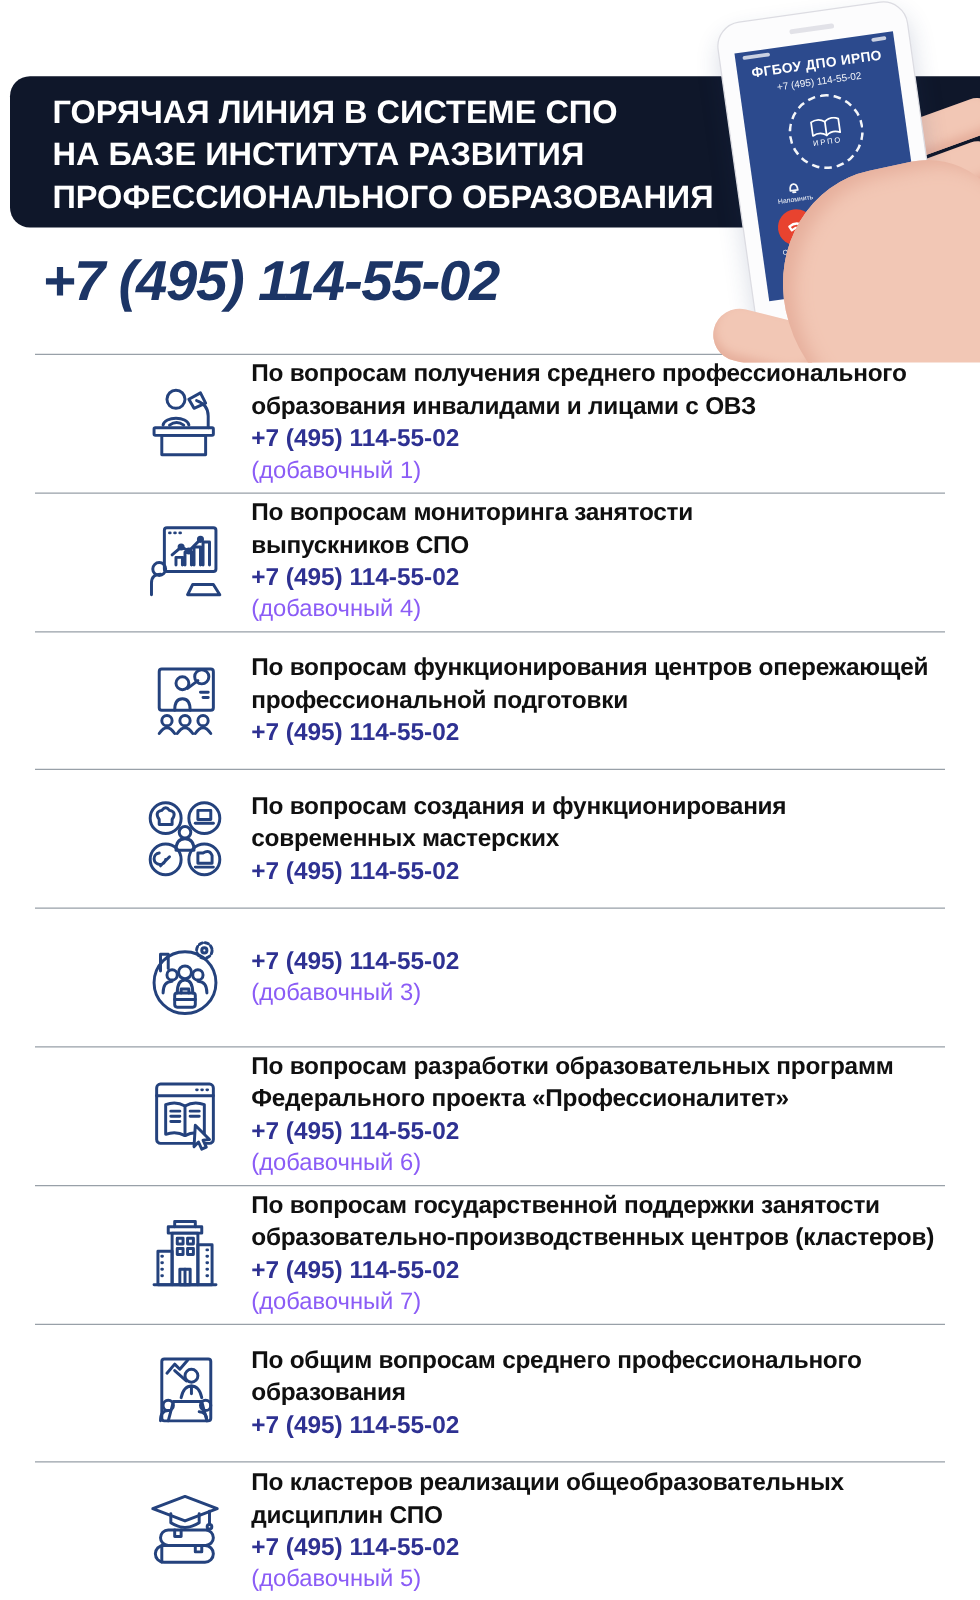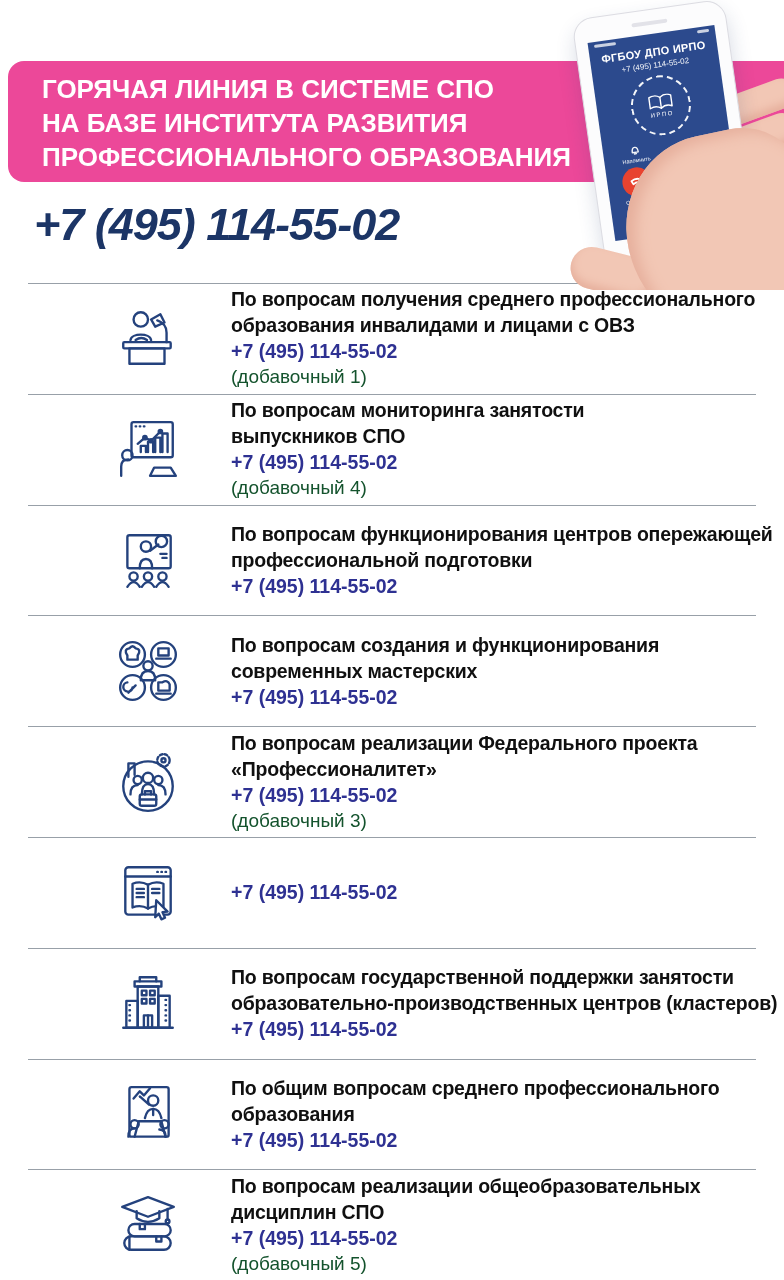--- a/index.html
+++ b/index.html
@@ -3,21 +3,21 @@
 <meta charset="utf-8">
 <style>
   html,body{margin:0;padding:0;}
   .page{
     position:relative;width:784px;height:1280px;background:#ffffff;
     font-family:"Liberation Sans", sans-serif;overflow:hidden;
   }
   
   .banner{
     position:absolute;left:8px;top:61px;width:776px;height:121px;
-    background:#ec4899;border-radius:16px 0 0 16px;z-index:1;
+    background:#0f172a;border-radius:16px 0 0 16px;z-index:1;
   }
   .banner-title{
     position:absolute;left:34px;top:11px;color:#ffffff;font-weight:bold;
     font-size:26px;line-height:34px;white-space:pre-line;letter-spacing:0px;
   }
   .big-number{
     position:absolute;left:34px;top:199px;color:#1c3566;font-size:45px;
     font-weight:bold;font-style:italic;letter-spacing:-1px;z-index:1;
   }
   
@@ -57,25 +57,25 @@
   .call-col{display:flex;flex-direction:column;align-items:center;font-size:5.5px;}
   .call-btn{width:29px;height:29px;border-radius:50%;display:flex;align-items:center;justify-content:center;margin-bottom:2px;}
   .decline{background:#e8432f;}
   .answer{background:#2fae43;}
   
   .items{position:absolute;left:0;top:283px;width:784px;z-index:0;}
   .item{position:relative;height:110.8px;display:flex;align-items:center;}
   .item::before{content:"";position:absolute;left:28px;right:28px;top:0;border-top:1.5px solid #98a0a8;}
   .icon-box{width:74px;height:74px;margin-left:111px;flex:0 0 auto;display:flex;
     align-items:center;justify-content:center;color:#24427d;}
-  .texts{margin-left:46px;}
+  .texts{margin-left:16px;}
   .item-title{color:#101010;font-weight:bold;font-size:19.5px;line-height:26px;
     white-space:pre-line;letter-spacing:-0.2px;}
   .item-phone{color:#2e3192;font-weight:bold;font-size:19.5px;line-height:26px;}
-  .item-ext{color:#14532d;font-size:19px;line-height:26px;}
+  .item-ext{color:#8b5cf6;font-size:19px;line-height:26px;}
   svg.li{stroke:currentColor;fill:none;stroke-width:2.3;stroke-linecap:round;stroke-linejoin:round;}
   svg.wi{stroke:#fff;fill:none;stroke-width:1.4;stroke-linecap:round;stroke-linejoin:round;}
 </style>
 </head>
 <body>
 
 <div class="page">
 
   <div class="banner">
     <div class="banner-title">ГОРЯЧАЯ ЛИНИЯ В СИСТЕМЕ СПО
@@ -243,41 +243,42 @@
           <path d="M13 27 v-13 h6 v11"></path>
           <circle cx="22" cy="30" r="4"></circle>
             <circle cx="32" cy="28" r="5"></circle>
             <circle cx="42" cy="30" r="4"></circle>
           <path d="M15 44 q0 -9 7 -9 M26 44 q0 -10 6 -10 q6 0 6 10 M42 35 q7 0 7 9"></path>
           <rect x="24" y="44" width="16" height="11" rx="2"></rect>
           <path d="M29 44 v-3 h6 v3 M24 49 h16"></path>
         </svg>
       </div>
       <div class="texts">
-        <div class="item-title">По вопросам реализации Федерального проекта
-«Профессионалитет»</div>
         <div class="item-phone">+7 (495) 114-55-02</div>
         <div class="item-ext">(добавочный 3)</div>
       </div>
     </div>
 
     <div class="item">
       <div class="icon-box">
         <svg class="li" width="66" height="66" viewBox="0 0 64 64">
           <rect x="10" y="8" width="44" height="46" rx="3"></rect>
           <path d="M10 17 h44"></path>
           <path d="M41 12.5 h.5 M45 12.5 h.5 M49 12.5 h.5"></path>
           <path d="M32 25 q-7 -4 -15 -1 v23 q8 -3 15 1 q7 -4 15 -1 v-23 q-8 -3 -15 1 z"></path>
           <path d="M32 25 v23"></path>
           <path d="M21 29 h7 M21 33 h7 M21 37 h7 M36 29 h7 M36 33 h7"></path>
           <path d="M40 40 l11 11 -5 .5 2.5 5.5 -3.5 1.5 -2.5 -5.5 -3.5 3.5 z" fill="#ffffff"></path>
         </svg>
       </div>
       <div class="texts">
-        <div class="item-phone">+7 (495) 114-55-02</div>
+        <div class="item-title">По вопросам разработки образовательных программ
+Федерального проекта «Профессионалитет»</div>
+        <div class="item-phone">+7 (495) 114-55-02</div>
+        <div class="item-ext">(добавочный 6)</div>
       </div>
     </div>
 
     <div class="item">
       <div class="icon-box">
         <svg class="li" width="66" height="66" viewBox="0 0 64 64">
           <rect x="22" y="16" width="20" height="40"></rect>
           <rect x="19" y="11" width="26" height="5"></rect>
           <path d="M24 11 v-4 h16 v4"></path>
           <rect x="26" y="20" width="4.5" height="4.5"></rect>
@@ -290,20 +291,21 @@
             <path d="M14 34 h.5 M14 39 h.5 M14 44 h.5 M14 49 h.5"></path>
           <rect x="42" y="25" width="11" height="31"></rect>
             <path d="M49 29 h.5 M49 34 h.5 M49 39 h.5 M49 44 h.5 M49 49 h.5"></path>
           <path d="M8 56 h48"></path>
         </svg>
       </div>
       <div class="texts">
         <div class="item-title">По вопросам государственной поддержки занятости
 образовательно-производственных центров (кластеров)</div>
         <div class="item-phone">+7 (495) 114-55-02</div>
+        <div class="item-ext">(добавочный 7)</div>
       </div>
     </div>
 
     <div class="item">
       <div class="icon-box">
         <svg class="li" width="66" height="66" viewBox="0 0 64 64">
           <rect x="14" y="6" width="38" height="48" rx="2"></rect>
           <path d="M18 17 l6 -7 4 4 6 -7"></path>
           <circle cx="37" cy="19" r="5"></circle>
           <path d="M33 23 l-9 -8"></path>
@@ -329,21 +331,21 @@
           <path d="M21 18.5 v7 q11 7 22 0 v-7"></path>
           <path d="M51 16.5 v10"></path>
             <circle cx="51" cy="28.5" r="1.8"></circle>
           <rect x="13" y="31" width="41" height="12" rx="6"></rect>
           <path d="M24 31 v5 h5 v-5"></path>
           <rect x="9" y="43" width="45" height="13" rx="6.5"></rect>
           <path d="M40 43 v5 h5 v-5 M14 43 v13"></path>
         </svg>
       </div>
       <div class="texts">
-        <div class="item-title">По вопросам реализации общеобразовательных
+        <div class="item-title">По кластеров реализации общеобразовательных
 дисциплин СПО</div>
         <div class="item-phone">+7 (495) 114-55-02</div>
         <div class="item-ext">(добавочный 5)</div>
       </div>
     </div>
 
   </div>
 </div>
 
 </body></html>

